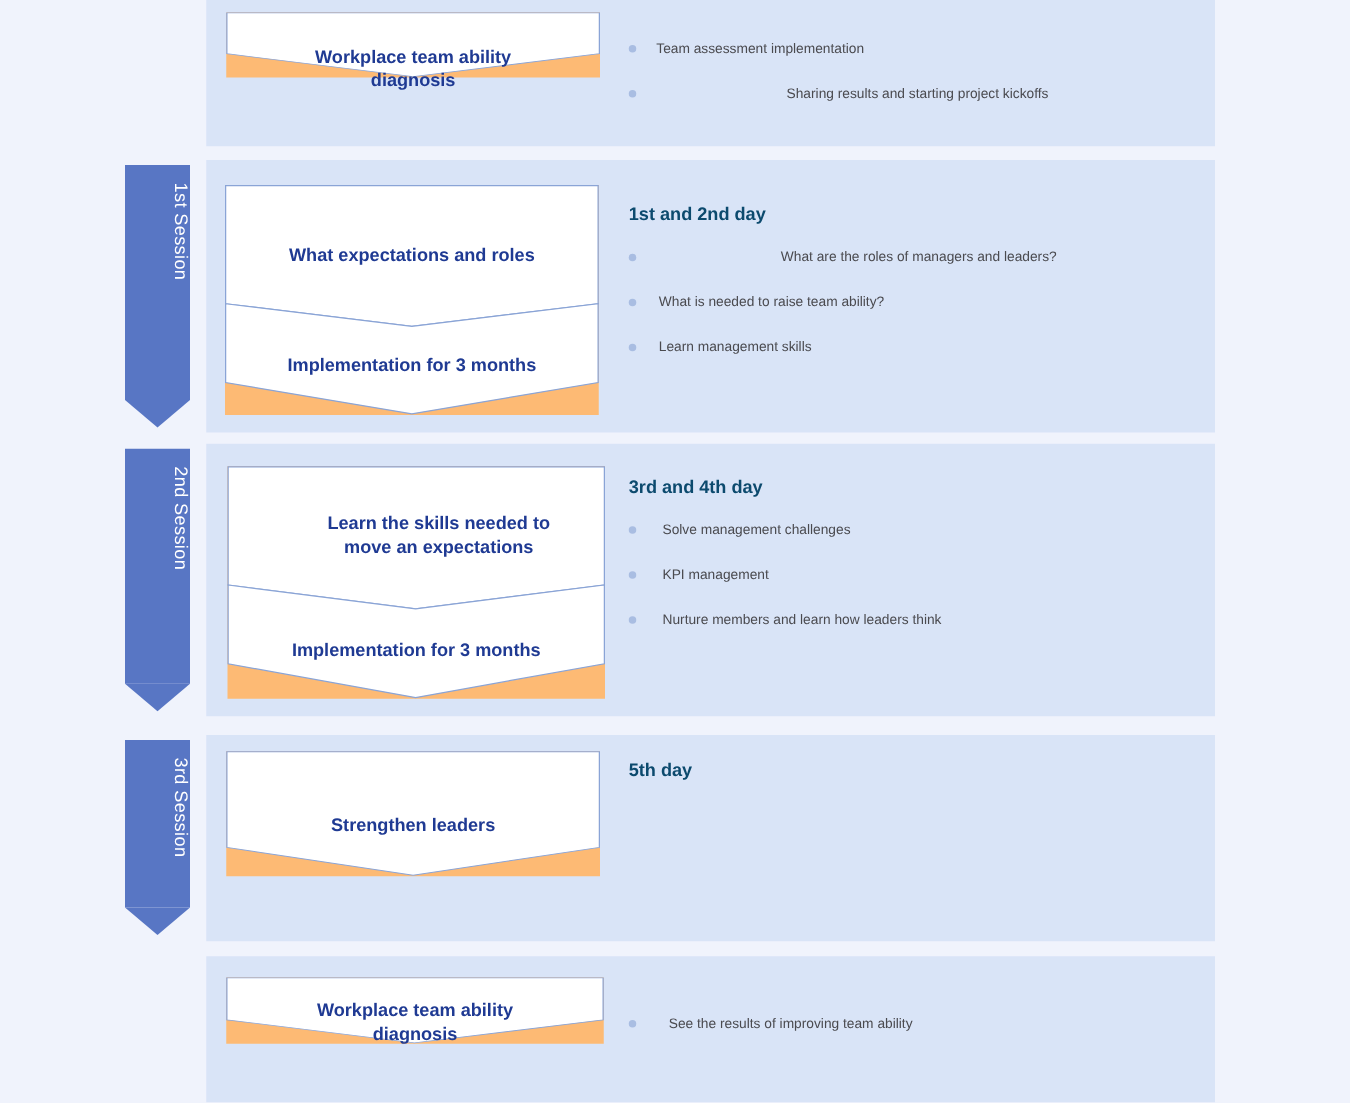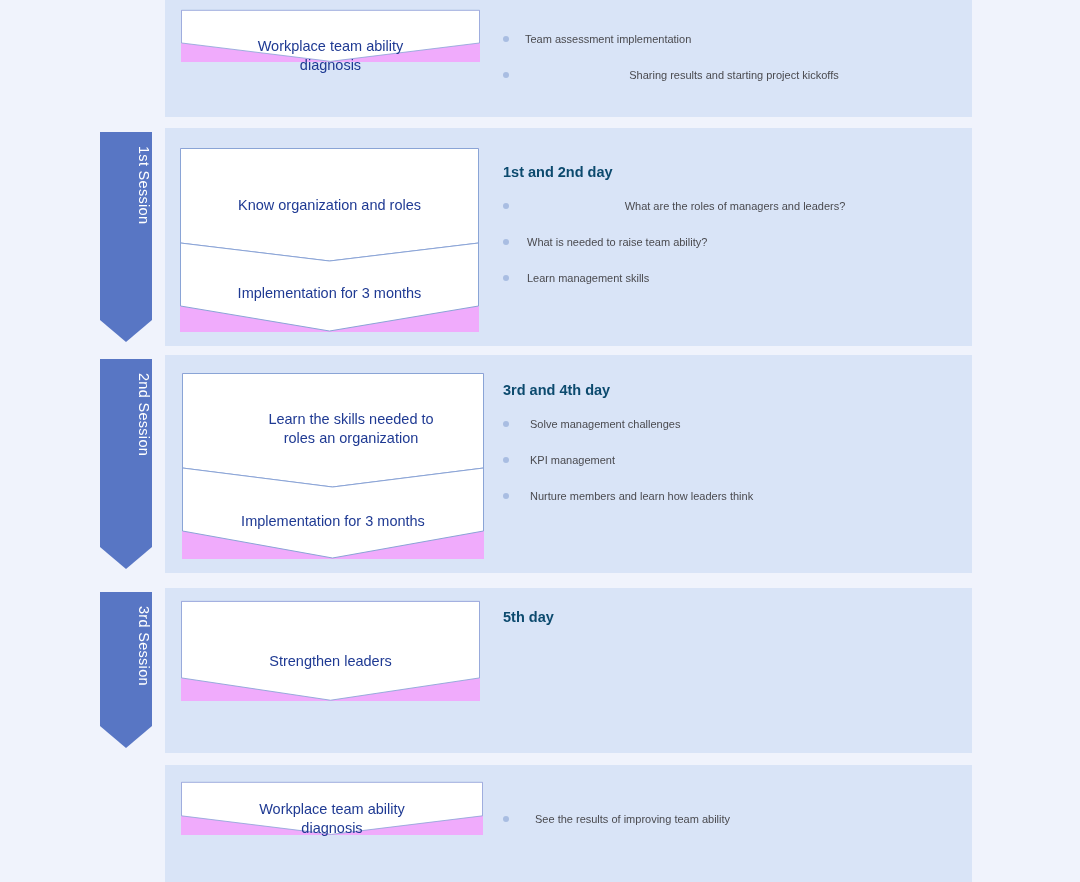--- a/index.html
+++ b/index.html
@@ -54,21 +54,22 @@
     height:calc(100% - 22px);
   }
 
   
   .card {
     position:absolute;
   }
   .card .chev {
     position:relative;
     width:100%;
-    background:#f0abfc;
+    background:#fdba74;
+    font-weight:bold;
   }
   .card .chev-svg {
     position:absolute;
     left:0; top:0;
     width:100%; height:100%;
     display:block;
     overflow:visible;
   }
   .card .chev-text {
     position:absolute;
@@ -150,21 +151,21 @@
     <div class="banner-label">1st Session</div>
   </div>
 
   <div class="card" style="left:180px; top:148px; width:299px;">
     <div class="chev" style="height:184px;">
       <svg class="chev-svg" viewBox="0 0 299 184" preserveAspectRatio="none">
         <polygon points="0.5,0.5 298.5,0.5 298.5,95 149.5,113 0.5,95" fill="#ffffff" stroke="#8aa4d6" stroke-width="1"></polygon>
         <polygon points="0.5,95 149.5,113 298.5,95 298.5,158 149.5,183 0.5,158" fill="#ffffff" stroke="#8aa4d6" stroke-width="1"></polygon>
       </svg>
       <div class="chev-text" style="top:48px;">
-        <span>Know organization and roles</span>
+        <span>What expectations and roles</span>
       </div>
       <div class="chev-text" style="top:136px;">
         <span>Implementation for 3 months</span>
       </div>
     </div>
   </div>
 
   <div class="content" style="left:503px; top:164px; width:440px;">
     <div class="day-heading">1st and 2nd day</div>
     <ul class="bullet-list">
@@ -193,21 +194,21 @@
   </div>
 
   <div class="card" style="left:182px; top:373px; width:302px;">
     <div class="chev" style="height:186px;">
       <svg class="chev-svg" viewBox="0 0 302 186" preserveAspectRatio="none">
         <polygon points="0.5,0.5 301.5,0.5 301.5,95 150.5,114 0.5,95" fill="#ffffff" stroke="#8aa4d6" stroke-width="1"></polygon>
         <polygon points="0.5,95 150.5,114 301.5,95 301.5,158 150.5,185 0.5,158" fill="#ffffff" stroke="#8aa4d6" stroke-width="1"></polygon>
       </svg>
       <div class="chev-text" style="top:37px;margin-left:36px;">
         <span>Learn the skills needed to</span><br>
-        <span>roles an organization</span>
+        <span>move an expectations</span>
       </div>
       <div class="chev-text" style="top:139px;">
         <span>Implementation for 3 months</span>
       </div>
     </div>
   </div>
 
   <div class="content" style="left:503px; top:382px; width:440px;">
     <div class="day-heading">3rd and 4th day</div>
     <ul class="bullet-list">

